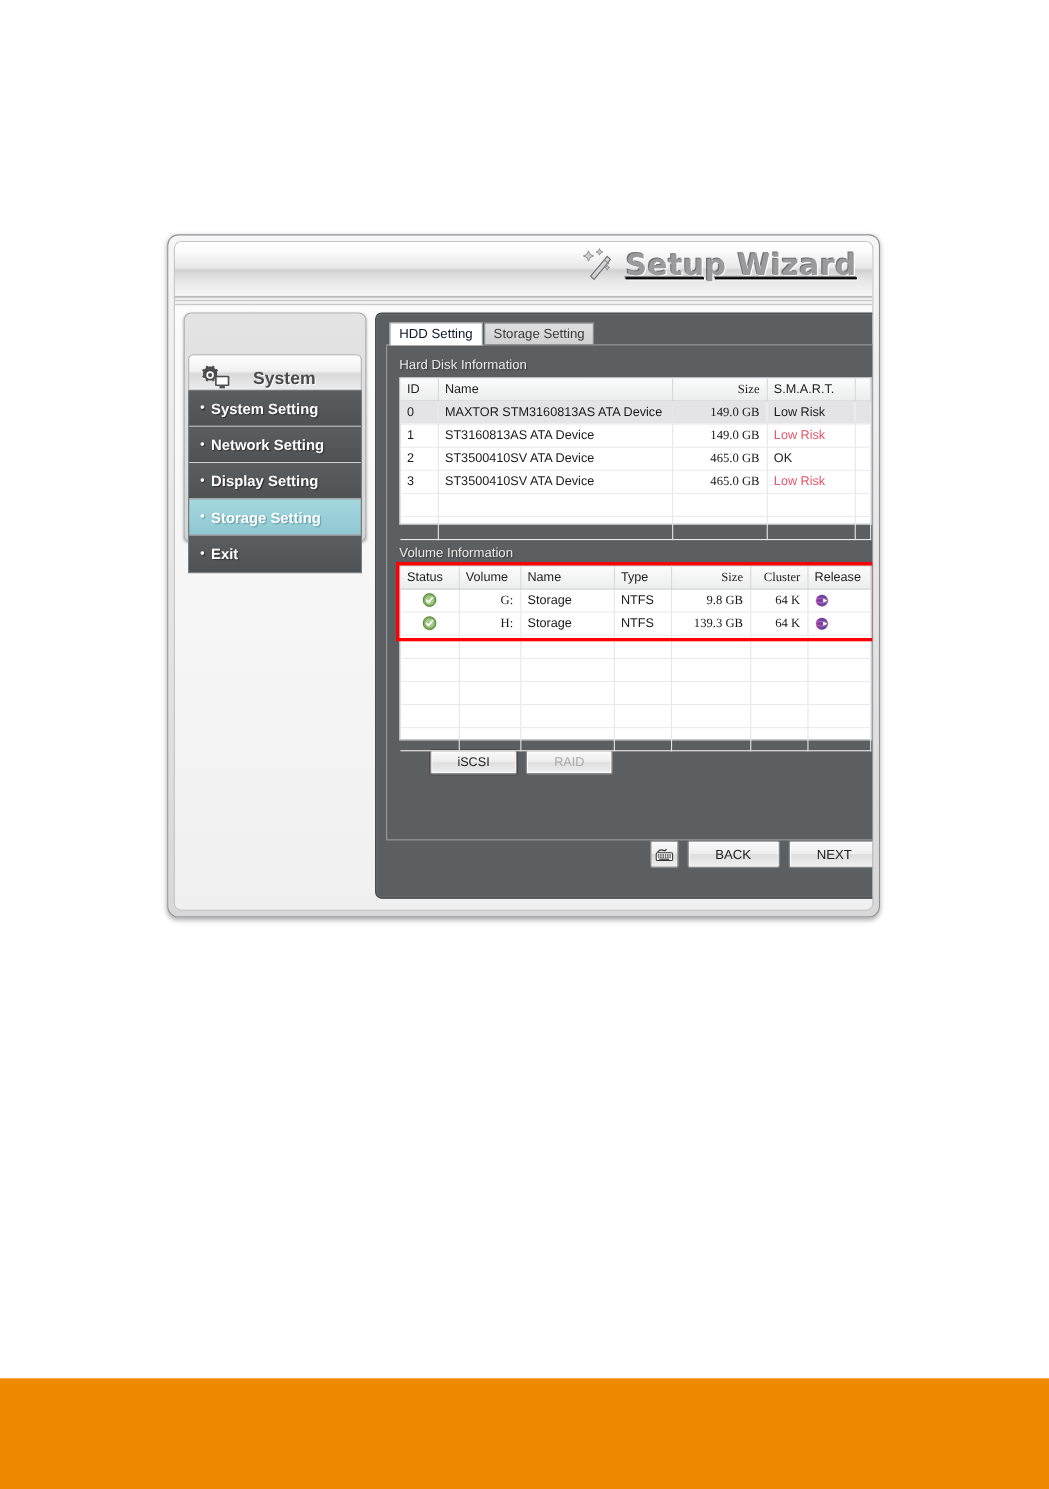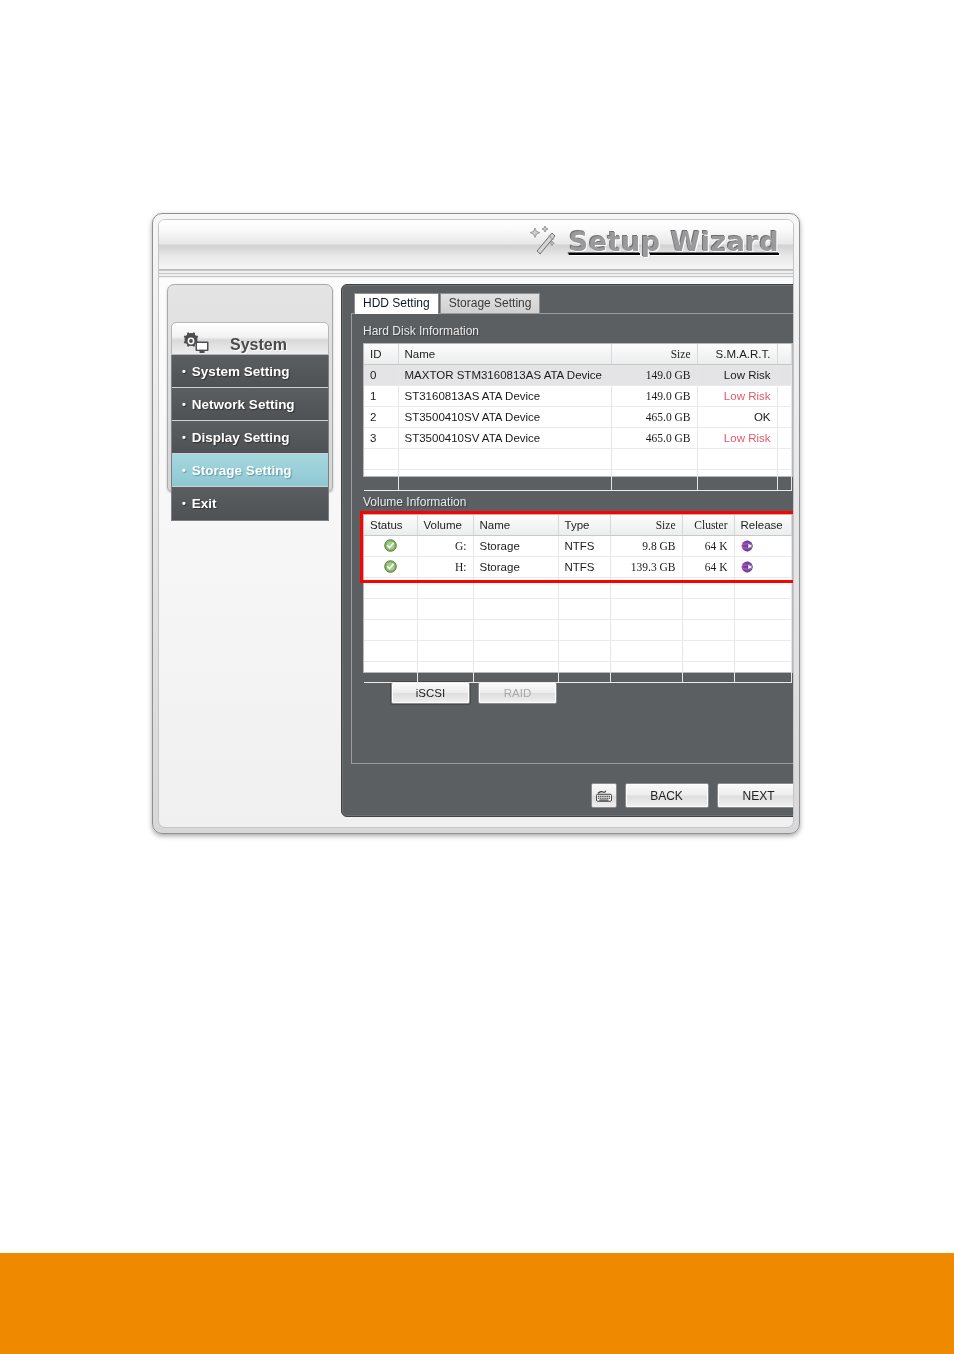--- a/index.html
+++ b/index.html
@@ -183,21 +183,21 @@
   }
   table.gtab td {
     border-right: 1px solid #e6e6e8;
     border-bottom: 1px solid #eaeaec;
     height: 21px;
     padding: 0 6px;
     white-space: nowrap;
     overflow: hidden;
   }
   table.gtab td.num, table.gtab th.num { text-align: right; font-family: Liberation Serif, serif; }
-  table.gtab td.ctr, table.gtab th.ctr { text-align: right; }
+  table.gtab td.ctr, table.gtab th.ctr { text-align: left; }
   tr.selected td { background: #e4e4e6; }
   .risk-red { color: #e3566b; }
 
   .hdd-grid { height: 134px; }
   .vol-grid { height: 159px; position: relative; }
   .vol-wrap { position: relative; margin-bottom: 0; }
   .vol-highlight {
     position: absolute; left: -3px; top: -3px; right: -3px;
     height: 72px;
     border: 3px solid #fe0000;
@@ -223,21 +223,21 @@
     cursor: pointer;
     font-family: "Liberation Sans", sans-serif;
     box-shadow: inset 0 0 0 1px #fff;
   }
   .btn.focused { box-shadow: inset 0 0 0 1px #fff, 0 0 0 1px #4a4a4a; }
   .btn.disabled { color: #a9a9ab; cursor: default; }
 
   
   .footer {
     height: 44px;
-    display: flex; align-items: flex-end; justify-content: flex-end;
+    display: flex; align-items: flex-start; justify-content: flex-end;
     gap: 8px; padding-right: 4px;
   }
   .btn-wide { width: 84px; height: 25px; font-size: 12px; }
   .btn-icon {
     width: 26px; height: 25px;
     border: 1px solid #8b8c8f;
     background: linear-gradient(to bottom, #fafafa 0%, #ededed 48%, #dcdcdc 52%, #efefef 100%);
     border-radius: 2px; cursor: pointer;
     display: flex; align-items: center; justify-content: center;
   }

